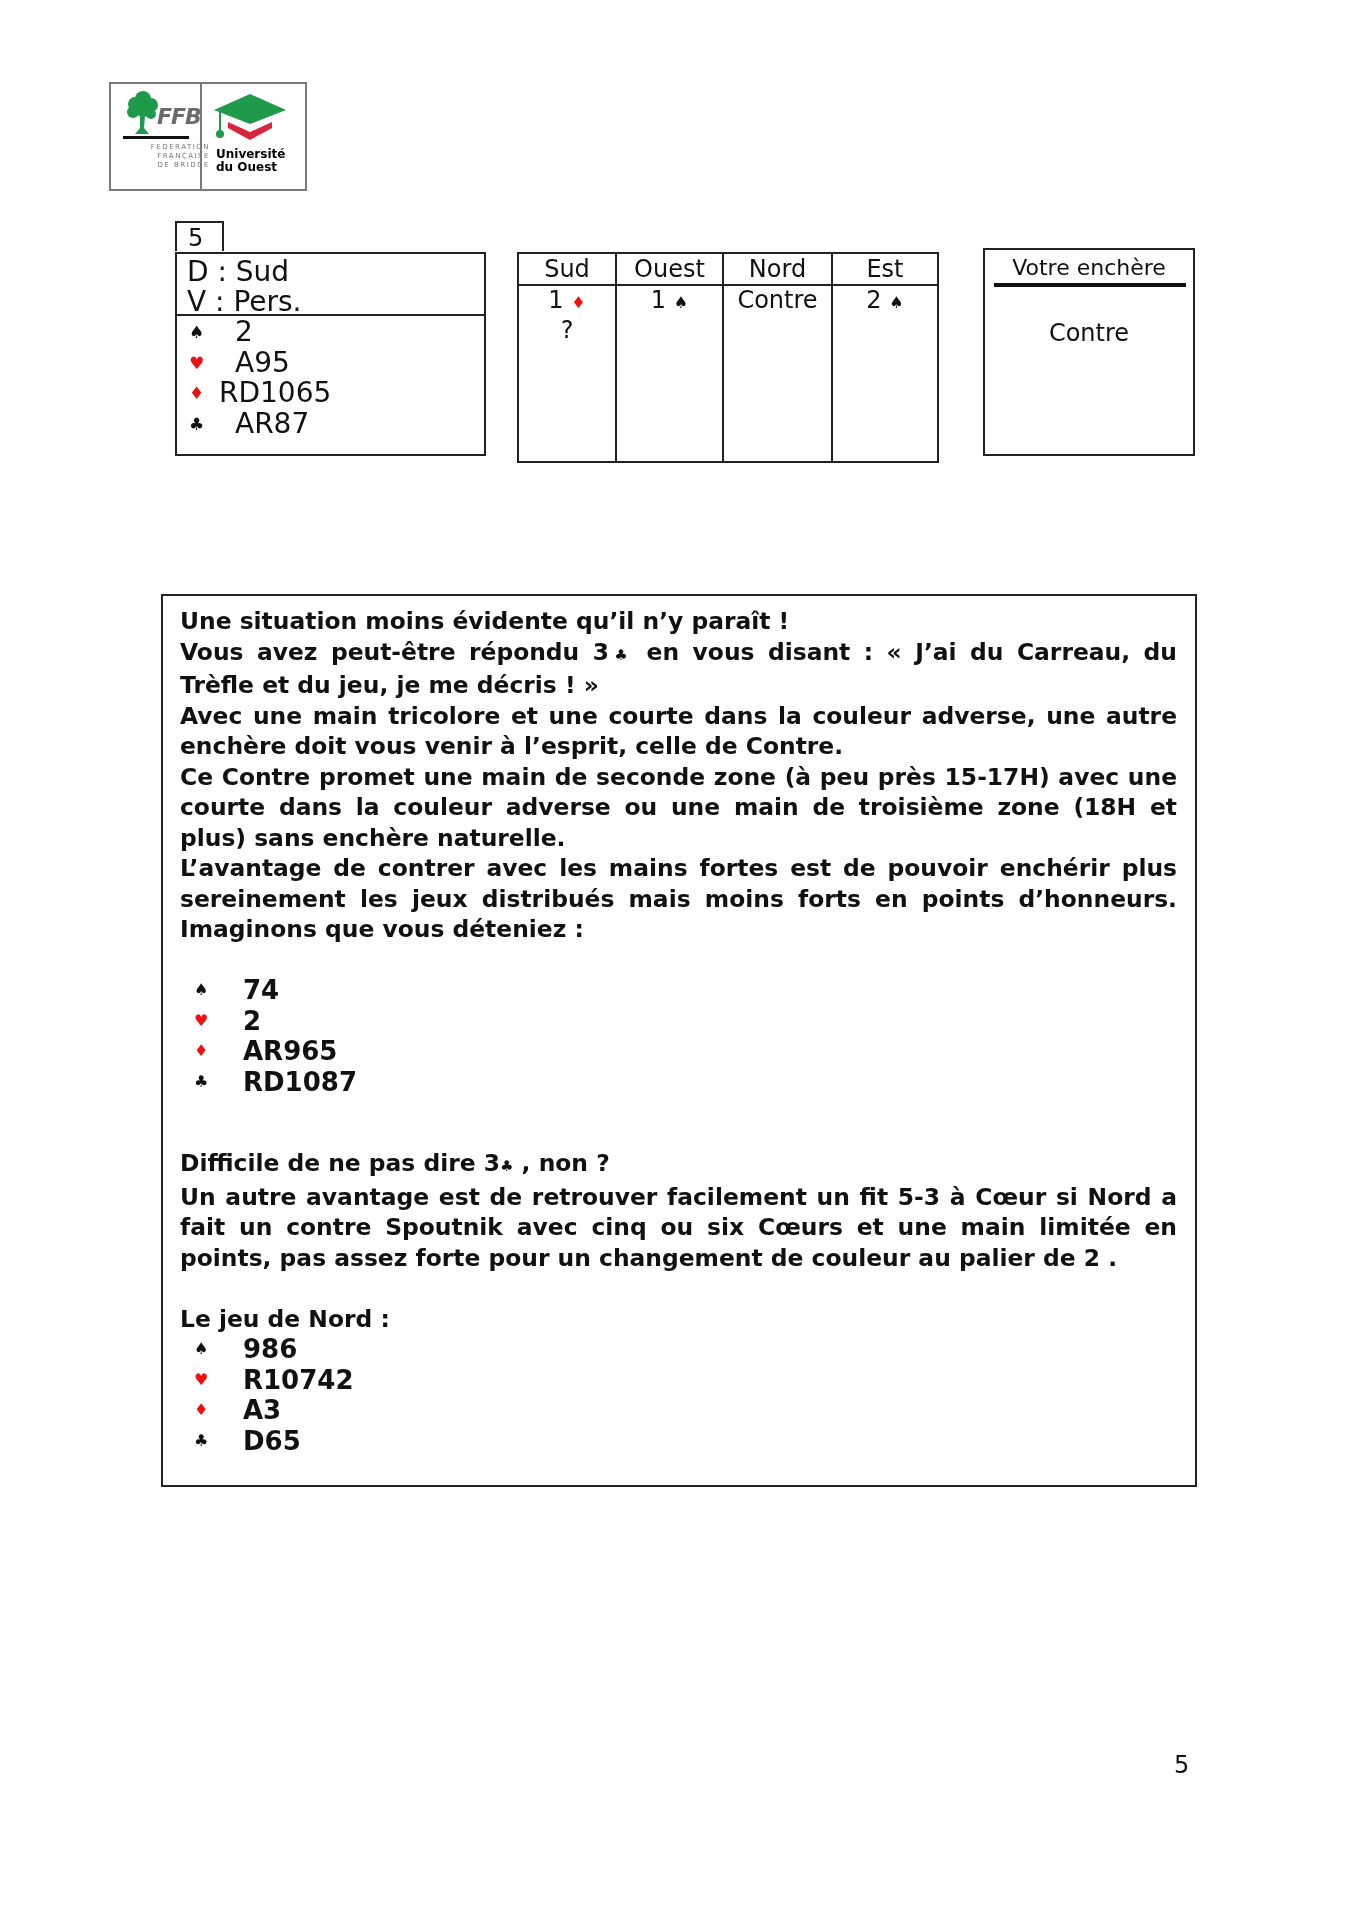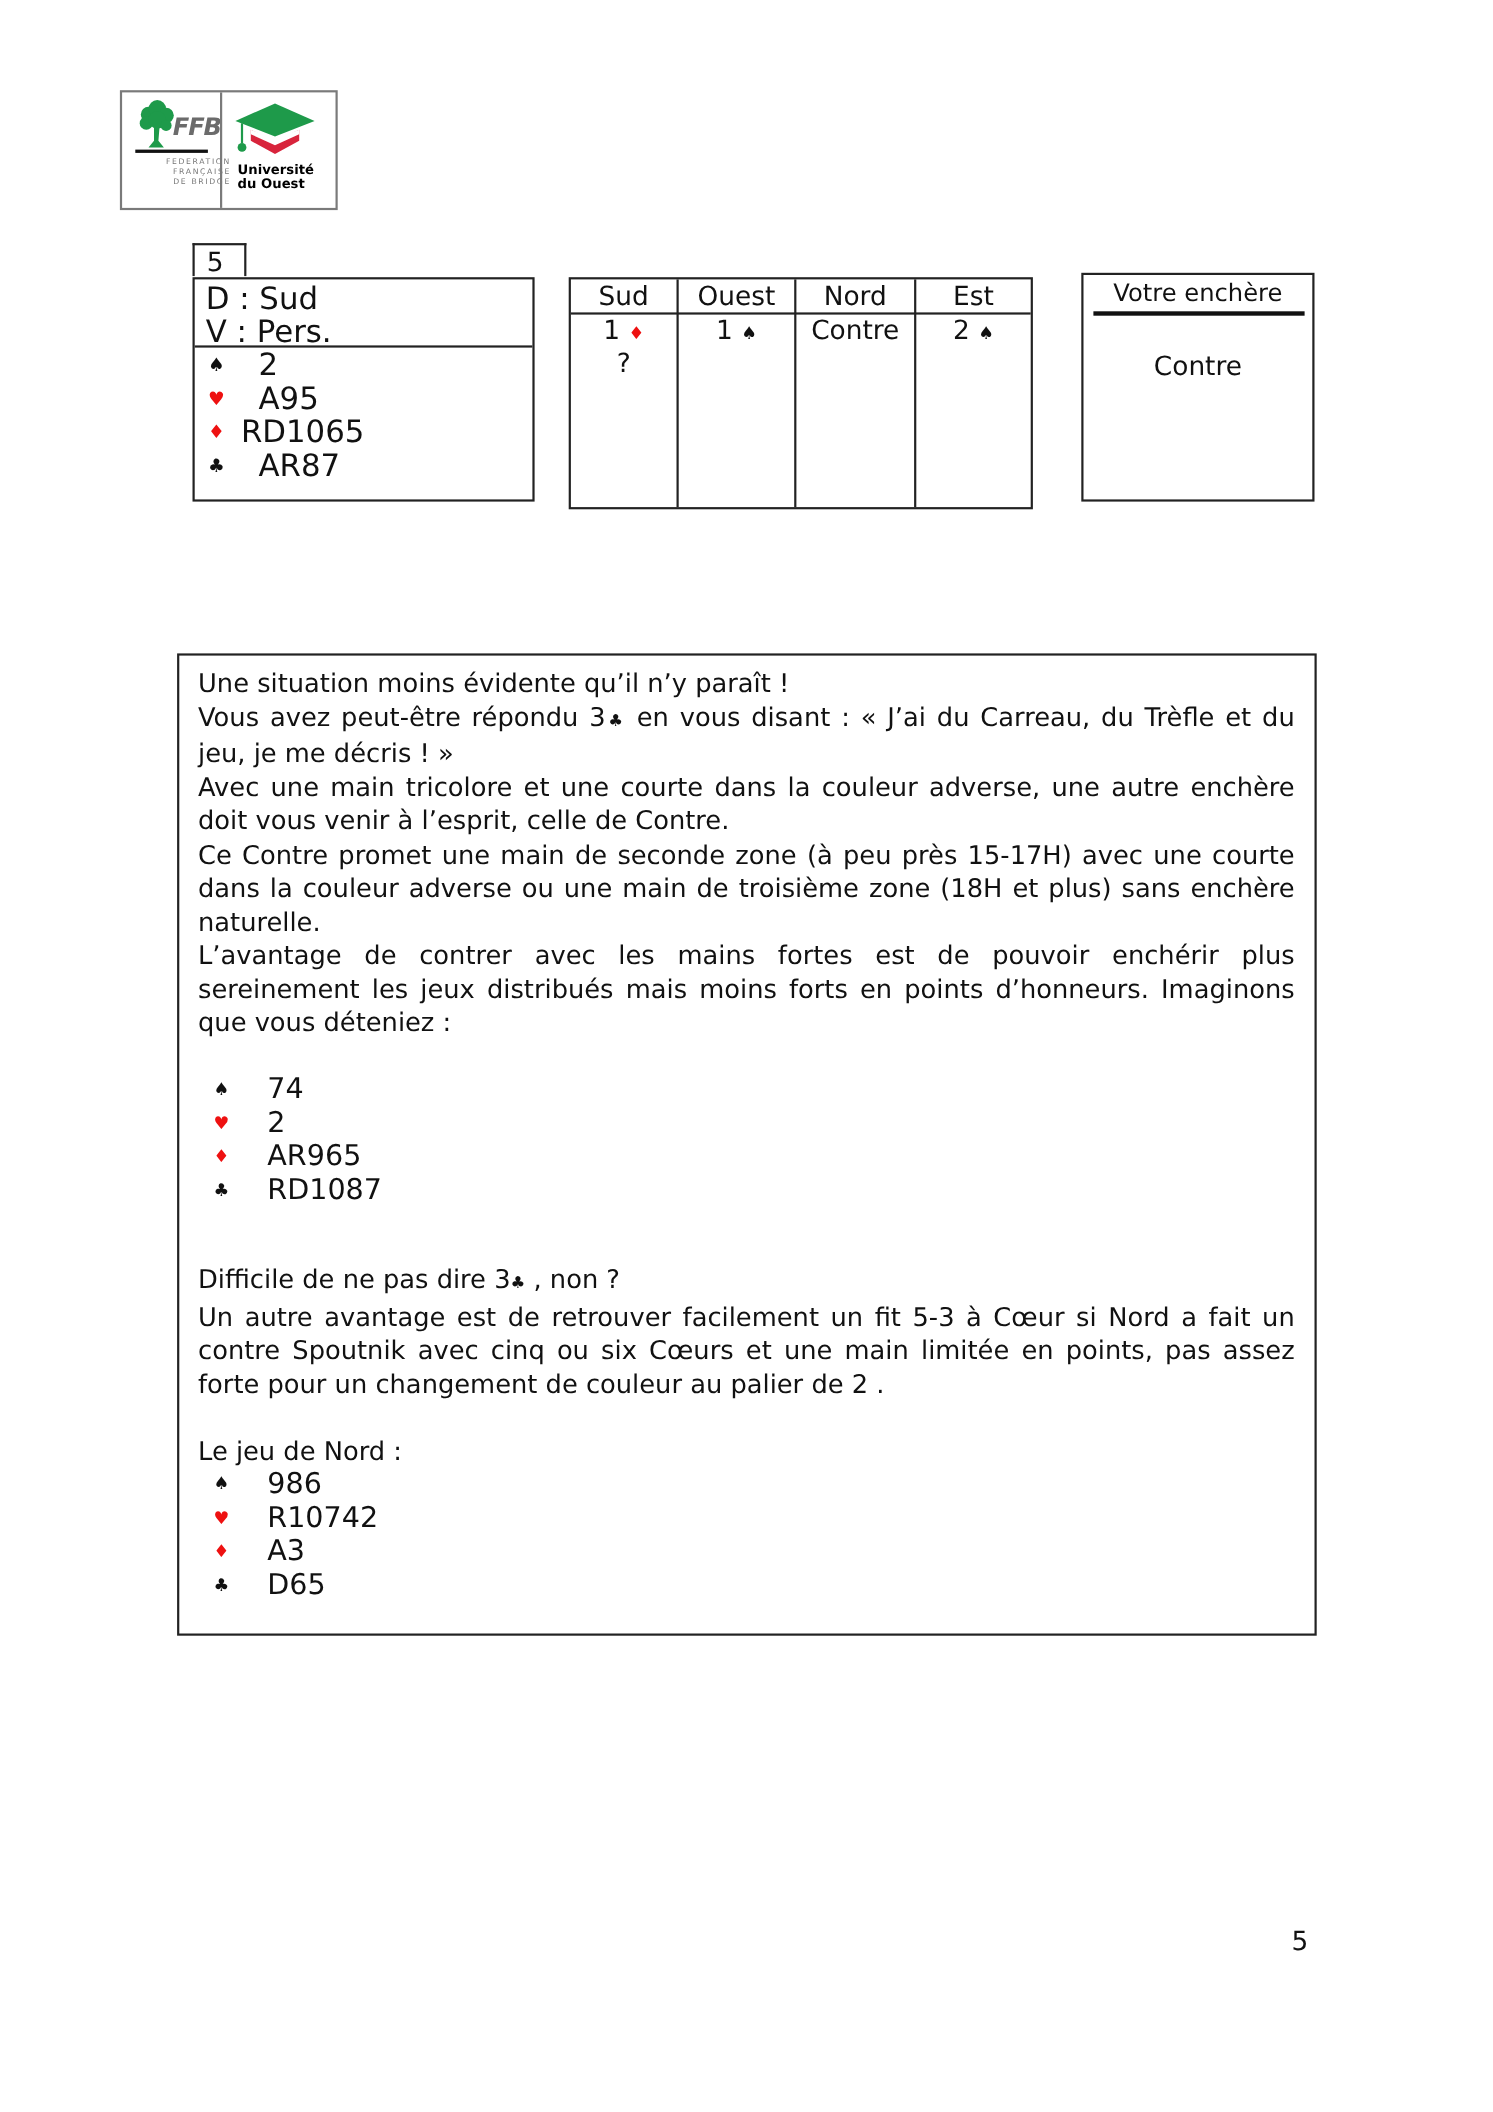--- a/index.html
+++ b/index.html
@@ -34,21 +34,21 @@
   #auction .cell { position: absolute; left: 0; width: 100%; text-align: center; font-size: 24px; line-height: 30px; white-space: nowrap; }
   #auction .csuit { font-size: 16px; }
 
   
   #bid-box { left: 983px; top: 248px; width: 212px; height: 208px; border: 2px solid #222; box-sizing: border-box; }
   #bid-box .title { position: absolute; left: 0; top: 4px; width: 100%; text-align: center; font-size: 22px; line-height: 28px; }
   #bid-box .uline { position: absolute; left: 9px; top: 33px; width: 192px; height: 4px; background: #111; }
   #bid-box .answer { position: absolute; left: 0; top: 68px; width: 100%; text-align: center; font-size: 24px; line-height: 30px; }
 
   
-  #explain { left: 161px; top: 594px; width: 1036px; height: 893px; border: 2.5px solid #222; box-sizing: border-box; }
+  #explain { left: 161px; top: 594px; width: 1036px; height: 893px; border: 2.5px solid #222; box-sizing: border-box; font-weight: bold; }
   #explain .text { position: absolute; left: 17px; top: 10px; width: 997px; font-size: 23.4px; line-height: 30.5px; }
   #explain p { margin: 0; }
   #explain .just { text-align: justify; text-align-last: left; }
   .hand { position: relative; height: 30.5px; }
   .hand .hs { position: absolute; left: 14px; top: 0; font-size: 16px; line-height: 30.5px; }
   .hand .hv { position: absolute; left: 63px; top: 0; font-size: 26px; line-height: 30.5px; }
   .isuit { font-size: 15px; }
 
   #page-number { left: 1174px; top: 1751px; font-size: 24px; line-height: 28px; }
 </style>

